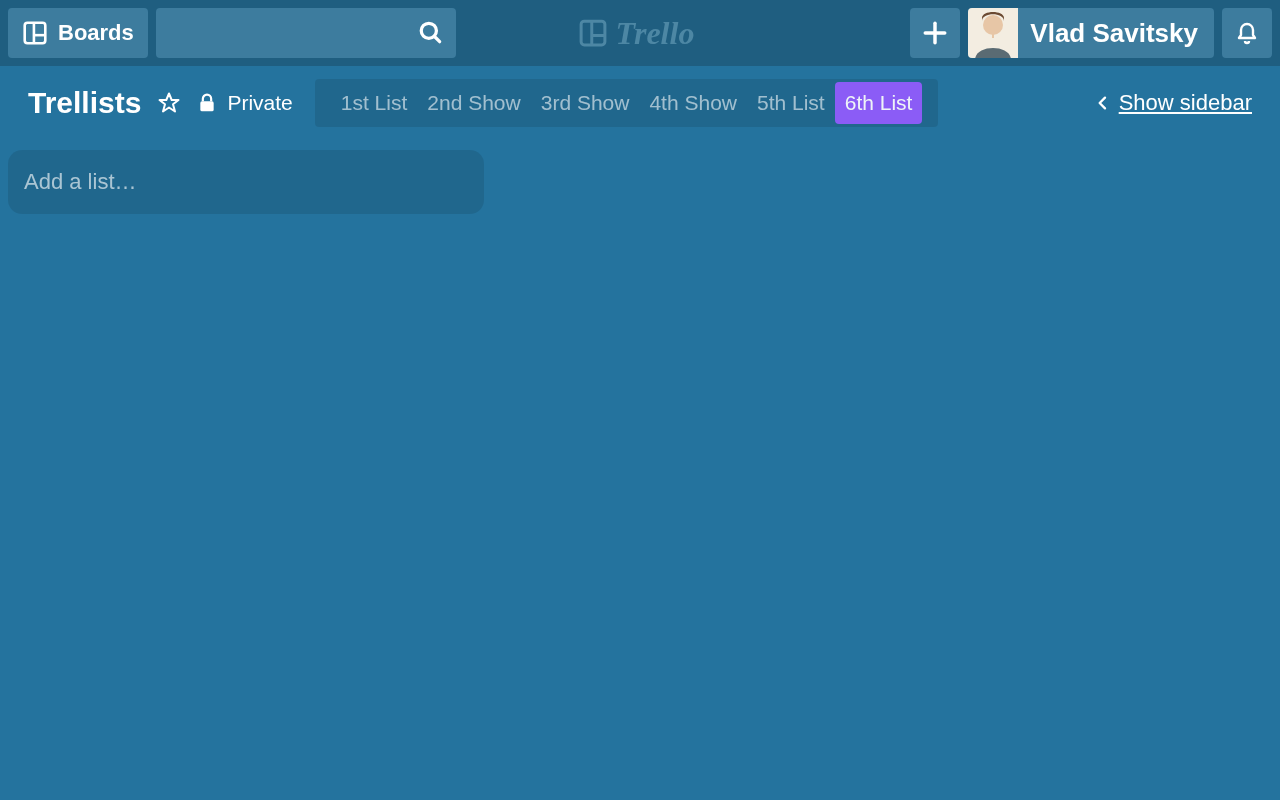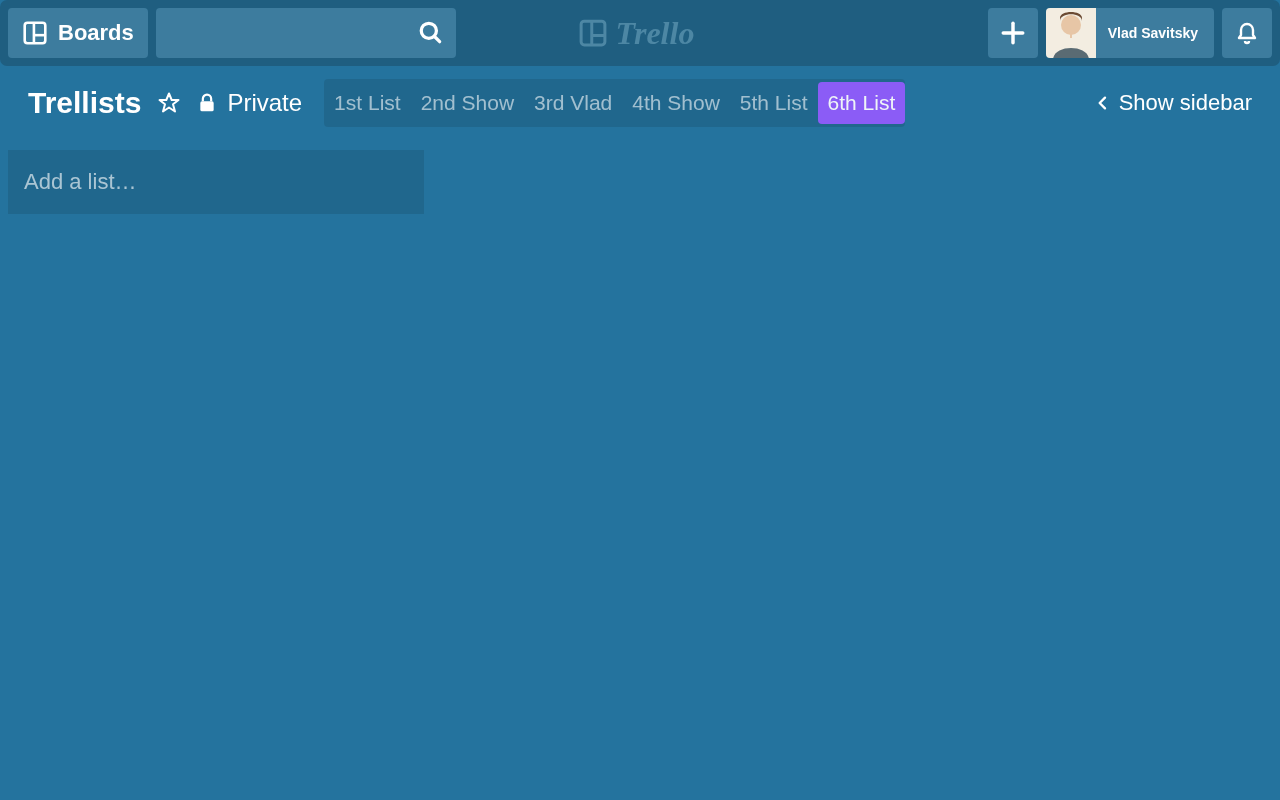--- a/index.html
+++ b/index.html
@@ -11,21 +11,20 @@
   }
 
   
   .topnav {
     height: 66px;
     background: #1f5e80;
     display: flex;
     align-items: center;
     padding: 0 8px;
     gap: 8px;
-    border-radius: 7px;
   }
   .nav-btn {
     height: 50px;
     border-radius: 4px;
     background: #3d7c9e;
     display: flex;
     align-items: center;
     justify-content: center;
     padding: 0 14px;
     cursor: pointer;
@@ -62,21 +61,21 @@
     height: 50px;
     border-radius: 4px;
     background: #3d7c9e;
     display: flex;
     align-items: center;
     gap: 12px;
     padding-right: 16px;
     cursor: pointer;
     color: #fff;
     font-weight: 700;
-    font-size: 14px;
+    font-size: 26px;
   }
   .avatar {
     width: 50px; height: 50px;
     background: #f3ede1;
     border-radius: 4px 0 0 4px;
     display: flex; align-items: flex-end; justify-content: center;
     overflow: hidden;
   }
   .avatar svg { width: 46px; height: 50px; }
 
@@ -93,32 +92,32 @@
     font-weight: 800;
     color: #fff;
   }
   .hdr-icon-btn {
     width: 32px; height: 32px;
     display: flex; align-items: center; justify-content: center;
     cursor: pointer;
   }
   .visibility {
     display: flex; align-items: center; gap: 10px;
-    font-size: 24px;
+    font-size: 21px;
     cursor: pointer;
   }
 
   .list-tabs {
     margin-left: 10px;
     height: 48px;
     background: rgba(0,0,0,0.10);
     border-radius: 4px;
     display: flex;
     align-items: center;
-    padding: 0 0;
+    padding: 0 16px;
     gap: 0;
   }
   .list-tab {
     height: 42px;
     padding: 0 10px;
     display: flex; align-items: center;
     font-size: 21px;
     color: rgba(255,255,255,0.58);
     border-radius: 4px;
     cursor: pointer;
@@ -128,30 +127,30 @@
     background: #8b5cf6;
     color: #eef4f7;
   }
 
   .show-sidebar {
     margin-left: auto;
     display: flex; align-items: center; gap: 8px;
     font-size: 22px;
     cursor: pointer;
   }
-  .show-sidebar span:last-child { }
+  .show-sidebar span:last-child { text-decoration: underline; }
 
   
   .board-body {
     padding: 10px 8px;
   }
   .add-list {
-    width: 416px;
+    width: 476px;
     height: 64px;
-    border-radius: 0;
+    border-radius: 14px;
     background: rgba(0,0,0,0.10);
     display: flex;
     align-items: center;
     padding: 0 16px;
     color: rgba(255,255,255,0.62);
     font-size: 22px;
     cursor: pointer;
   }
 
   svg { display: block; }
@@ -251,21 +250,21 @@
   </div>
 
   <div class="list-tabs" id="list-tabs">
       <div class="list-tab">
         <span>1st List</span>
       </div>
       <div class="list-tab">
         <span>2nd Show</span>
       </div>
       <div class="list-tab">
-        <span>3rd Vlad</span>
+        <span>3rd Show</span>
       </div>
       <div class="list-tab">
         <span>4th Show</span>
       </div>
       <div class="list-tab">
         <span>5th List</span>
       </div>
       <div class="list-tab active">
         <span>6th List</span>
       </div>

